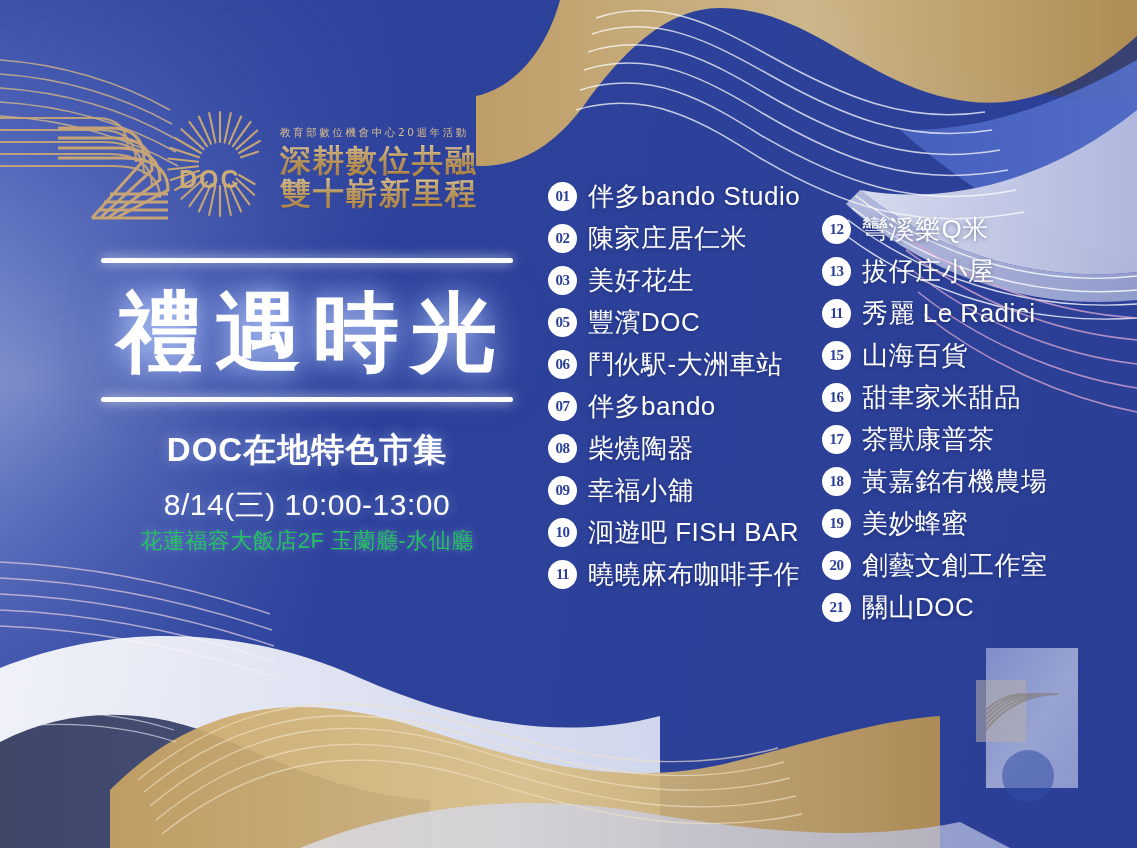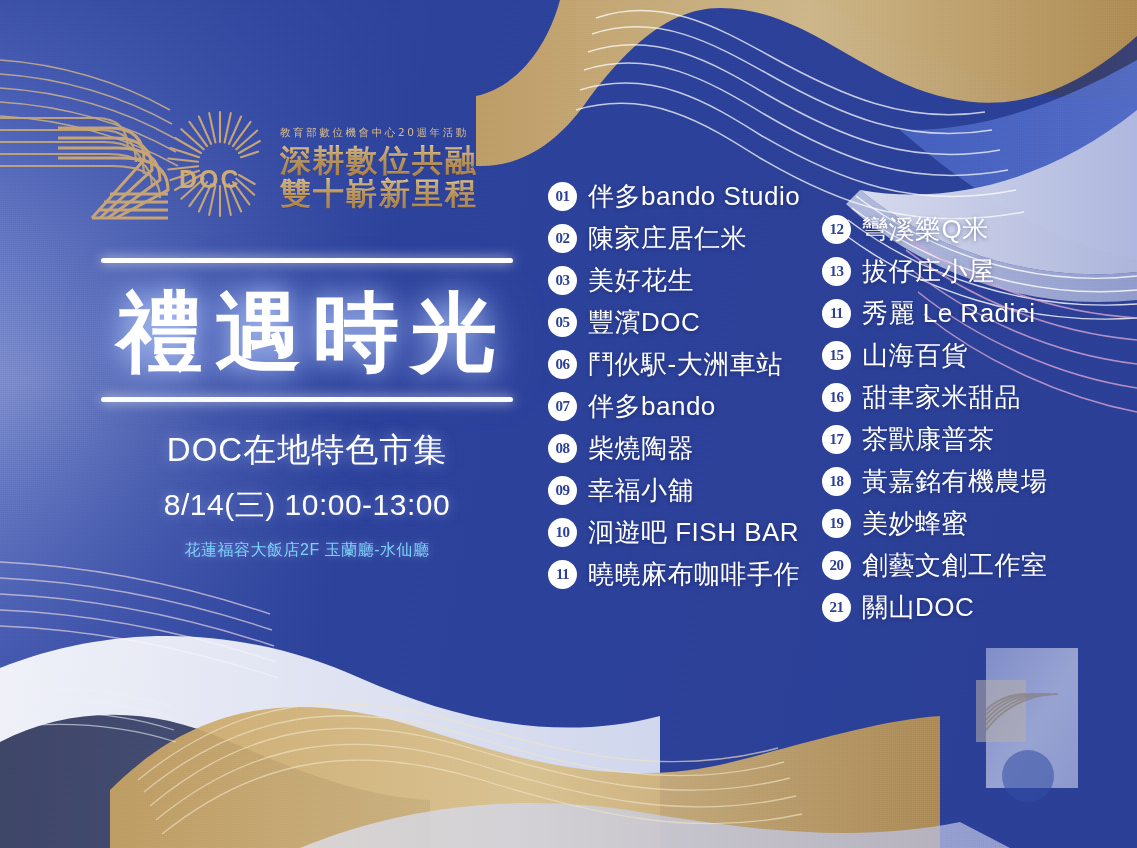--- a/index.html
+++ b/index.html
@@ -56,29 +56,29 @@
     height:5px;background:#ffffff;border-radius:3px;margin:0 auto;width:412px;
     box-shadow:0 0 12px rgba(255,255,255,.75);
   }
   #main-title{
     font-size:86px;font-weight:700;color:#fff;letter-spacing:12px;
     line-height:1.28;margin:14px 0 10px;padding-left:12px;
     text-shadow:0 0 26px rgba(190,210,255,.85),0 0 52px rgba(140,170,255,.55);
     font-family:"Liberation Sans","DejaVu Sans",sans-serif;
   }
   #subtitle{
-    font-size:33px;color:#fff;letter-spacing:1px;margin-top:26px;font-weight:400;
+    font-size:33px;color:#fff;letter-spacing:1px;margin-top:26px;font-weight:700;
     text-shadow:0 0 14px rgba(180,200,255,.55);
   }
   #datetime{
     font-size:30px;color:#fff;letter-spacing:.5px;margin-top:12px;font-weight:400;
     text-shadow:0 0 12px rgba(180,200,255,.5);
   }
   #venue{
-    font-size:16px;color:#7dd3fc;letter-spacing:.5px;margin-top:14px;font-weight:400;
+    font-size:22px;color:#22c55e;letter-spacing:.5px;font-weight:400;
     text-shadow:0 0 10px rgba(180,200,255,.45);
   }
 
   
   .vendor-col{position:absolute;}
   #col-a{left:540px;top:182px;width:300px;margin-left:8px;}
   #col-b{left:822px;top:215px;width:300px;}
   .vendor-item{
     display:flex;align-items:center;gap:11px;margin-bottom:13px;white-space:nowrap;
   }

